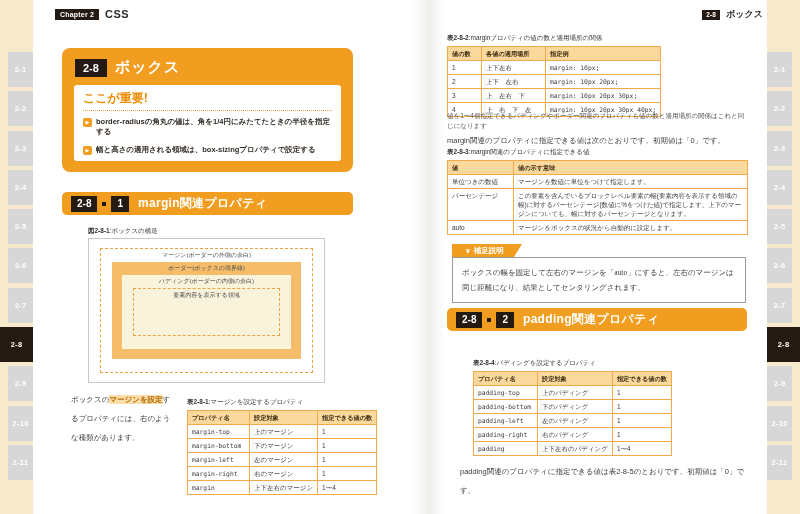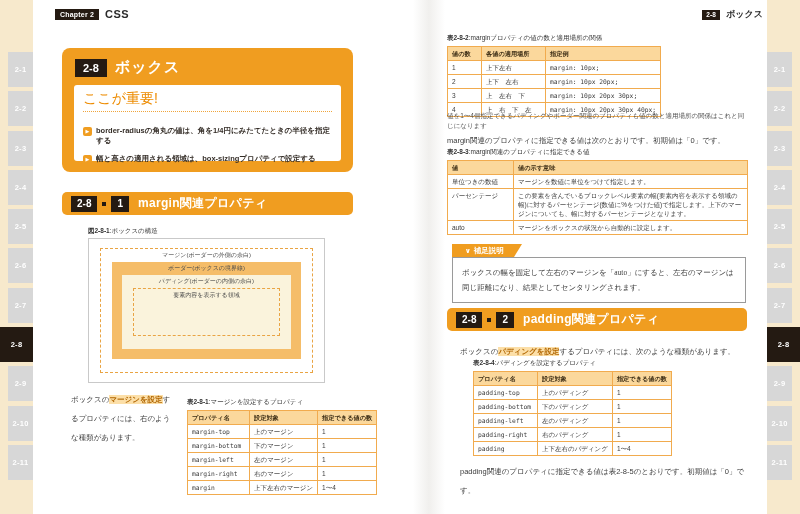--- a/index.html
+++ b/index.html
@@ -26,22 +26,22 @@
   .runhead .rtitle { font-size:11px; font-weight:bold; color:#2b2b2b; letter-spacing:.5px; }
   .runhead-right .chap-badge { font-size:6.5px; padding:1.5px 4px; }
   .runhead-right .rtitle { font-size:9px; letter-spacing:0; }
 
   
   .hero { position:absolute; left:62px; top:48px; width:291px; height:124px; background:#f09d20; border-radius:8px; }
   .hero-row { display:flex; align-items:center; gap:8px; padding:10px 13px 8px; }
   .badge-lg { background:#241a12; color:#fff; font-weight:bold; font-size:11px; padding:3px 8px; }
   .hero-title { color:#fff; font-weight:bold; font-size:15px; letter-spacing:1px; }
   .imp-box { margin:0 12px; background:#fff; border-radius:3px; padding:5px 9px 0; height:76px; }
-  .imp-label { color:#ed8b00; font-weight:normal; font-size:14px; padding-bottom:3px;
-               border-bottom:1px dotted #f0a53c; margin-bottom:14px; }
+  .imp-label { color:#ed8b00; font-weight:bold; font-size:12px; padding-bottom:3px;
+               border-bottom:1px dotted #f0a53c; margin-bottom:6px; }
   .imp-item { display:flex; align-items:flex-start; gap:4px; margin-bottom:8px; font-size:7.5px;
               font-weight:bold; color:#352e28; line-height:10px; }
   .imp-bullet { flex:0 0 auto; width:9px; height:9px; margin-top:0.5px; background:#f09d20; color:#fff;
                 border-radius:2px; font-size:5px; display:flex; align-items:center; justify-content:center; }
 
   
   .sec-bar { position:absolute; height:23px; background:#f09d20; border-radius:5px;
              display:flex; align-items:center; padding:0 9px; gap:5px; }
   .sec-bar .bmain, .sec-bar .bsub { background:#241a12; color:#fff; font-size:10px; font-weight:bold; padding:2.5px 6px; }
   .sec-bar .dash { width:4px; height:4px; background:#241a12; }
@@ -317,23 +317,20 @@
     <div class="supp-box">ボックスの幅を固定して左右のマージンを「auto」にすると、左右のマージンは同じ距離になり、結果としてセンタリングされます。</div>
   </div>
 
   <div class="sec-bar" id="bar2">
     <span class="bmain">2-8</span>
     <span class="dash"></span>
     <span class="bsub">2</span>
     <span class="stitle">padding関連プロパティ</span>
   </div>
 
-  <div class="para" id="para-r2">
-    <span>ボックスの</span><span class="hl">パディングを設定</span><span>するプロパティには、次のような種類があります。</span>
-  </div>
 
   <div class="tblock" id="tb4">
     <div class="cap">
       <span class="cap-label">表2-8-4</span><span>:パディングを設定するプロパティ</span>
     </div>
     <table class="data">
       <colgroup>
           <col style="width:64px">
           <col style="width:62px">
           <col style="width:50px">

